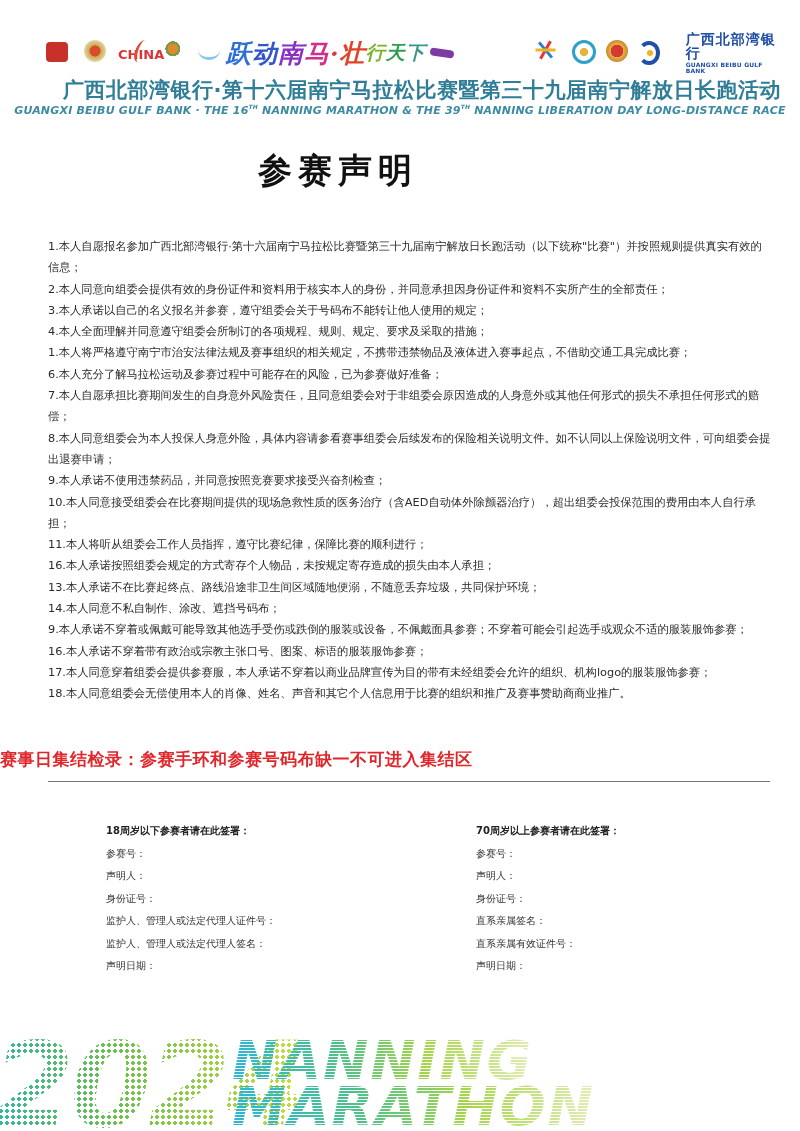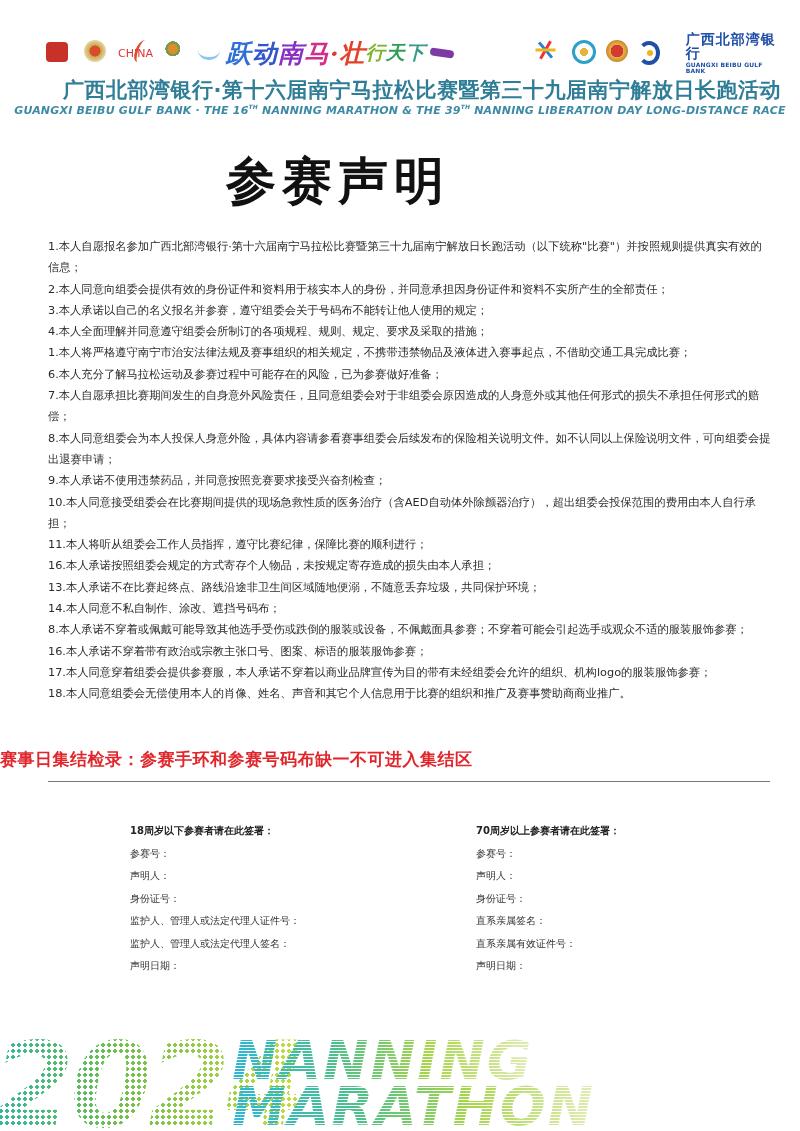--- a/index.html
+++ b/index.html
@@ -5,21 +5,21 @@
   html, body { margin: 0; padding: 0; background: #ffffff; }
   body { width: 800px; height: 1131px; position: relative; overflow: hidden;
          font-family: "DejaVu Sans", "Liberation Sans", sans-serif; color: #222; }
 
   
   .logo-row { position: absolute; top: 36px; left: 46px; width: 730px; height: 34px; }
   .logo { position: absolute; top: 4px; width: 22px; height: 22px; border-radius: 50%; }
   .logo.l1 { left: 0; background: #c8302a; border-radius: 4px; width: 22px; height: 20px; top: 6px; }
   .logo.l2 { left: 38px; background: radial-gradient(circle, #d94b2b 35%, #c9a64e 36%, #e6d6a6 70%); }
   .logo.l3 { left: 72px; width: 30px; border-radius: 2px; background: transparent; }
-  .logo.l3 span { position: absolute; font-size: 11px; color: #d33; font-weight: normal; top: 7px; left: 0; }
+  .logo.l3 span { position: absolute; font-size: 13px; color: #d33; font-weight: bold; top: 7px; left: 0; }
   .logo.l3 i { position: absolute; right: 0; top: 0; width: 10px; height: 22px; border-left: 3px solid #e14a2b; border-radius: 50% 0 0 50%; transform: skewX(-18deg); }
   .logo.l4 { left: 117px; width: 18px; background: radial-gradient(circle at 55% 40%, #e08a2f 30%, #7a9a4b 31%, #7a9a4b 45%, transparent 46%); }
 
   .slogan { position: absolute; left: 152px; top: 0; height: 34px; width: 320px; display: flex; align-items: center; }
   .slogan .wave { width: 22px; height: 10px; border-bottom: 3px solid #8cc9e8; border-radius: 0 0 10px 10px; margin-right: 6px; }
   .slogan span { font-family: "DejaVu Serif", serif; font-weight: bold; font-style: italic; font-size: 25px; letter-spacing: 1px; }
   .s1 { color: #2f6fd6; } .s2 { color: #3356c9; } .s3 { color: #8a2fc4; } .s4 { color: #d0308a; }
   .s5 { color: #d63b3b; } .s6 { color: #e3422a; } .s7 { color: #7cb42c; font-size: 19px !important; } .s8 { color: #2f9d52; font-size: 19px !important; } .s9 { color: #3a9a8a; font-size: 19px !important; }
   .slogan .tail { width: 24px; height: 8px; background: #7e3aa3; border-radius: 8px; margin-left: 4px; transform: rotate(8deg); }
 
@@ -38,33 +38,33 @@
 
   
   .event-cn { position: absolute; top: 76px; left: 0; width: 800px; text-align: center;
               font-size: 21px; color: #2f7d96; letter-spacing: 0.5px; font-weight: bold; padding-left: 22px; }
   .event-en { position: absolute; top: 103px; left: 0; width: 800px; text-align: center;
               font-size: 11px; color: #3d8aa4; font-style: italic; font-weight: bold; letter-spacing: 0.2px; }
   .event-en sup { font-size: 6px; }
 
   
   .doc-title { position: absolute; top: 148px; left: 0; width: 676px; text-align: center;
-               font-size: 50px; font-weight: bold; color: #111; letter-spacing: 6px; }
+               font-size: 34px; font-weight: bold; color: #111; letter-spacing: 6px; }
 
   
   .clauses { position: absolute; top: 236px; left: 48px; width: 724px; font-size: 11.3px; line-height: 21.3px; color: #2a2a2a; }
   .clause { margin: 0; }
 
   .notice { position: absolute; top: 748px; left: 0; width: 800px; text-align: left;
             color: #e0262b; font-size: 17px; font-weight: bold; letter-spacing: 0.5px; }
   .divider { position: absolute; top: 781px; left: 48px; width: 722px; height: 0; border-top: 1.5px solid #777; }
 
   
   .sig { position: absolute; top: 820px; width: 300px; font-size: 10px; color: #333; line-height: 22.5px; }
-  .sig.left { left: 106px; margin-left: 24px; } .sig.right { left: 476px; }
+  .sig.left { left: 106px; } .sig.right { left: 476px; }
   .sig .sig-head { font-weight: bold; color: #222; }
 
   
   .footer { position: absolute; top: 1030px; left: 0; width: 800px; height: 101px; overflow: hidden; }
   .year-fill { position: absolute; left: -8px; top: 0; font-size: 118px; font-weight: bold; font-style: italic; letter-spacing: -4px; line-height: 110px;
                background: linear-gradient(90deg, #2fb7a0 0%, #6cc04a 40%, #c8dc3a 100%);
                -webkit-background-clip: text; background-clip: text; color: transparent;
                -webkit-mask: radial-gradient(circle, #000 45%, transparent 50%) 0 0/6px 6px;
                mask: radial-gradient(circle, #000 45%, transparent 50%) 0 0/6px 6px; }
   .nm { position: absolute; left: 232px; font-weight: bold; font-style: italic; font-size: 54px; line-height: 50px; letter-spacing: 2px;
@@ -129,21 +129,21 @@
   <p class="clause">1.本人将严格遵守南宁市治安法律法规及赛事组织的相关规定，不携带违禁物品及液体进入赛事起点，不借助交通工具完成比赛；</p>
   <p class="clause">6.本人充分了解马拉松运动及参赛过程中可能存在的风险，已为参赛做好准备；</p>
   <p class="clause">7.本人自愿承担比赛期间发生的自身意外风险责任，且同意组委会对于非组委会原因造成的人身意外或其他任何形式的损失不承担任何形式的赔偿；</p>
   <p class="clause">8.本人同意组委会为本人投保人身意外险，具体内容请参看赛事组委会后续发布的保险相关说明文件。如不认同以上保险说明文件，可向组委会提出退赛申请；</p>
   <p class="clause">9.本人承诺不使用违禁药品，并同意按照竞赛要求接受兴奋剂检查；</p>
   <p class="clause">10.本人同意接受组委会在比赛期间提供的现场急救性质的医务治疗（含AED自动体外除颤器治疗），超出组委会投保范围的费用由本人自行承担；</p>
   <p class="clause">11.本人将听从组委会工作人员指挥，遵守比赛纪律，保障比赛的顺利进行；</p>
   <p class="clause">16.本人承诺按照组委会规定的方式寄存个人物品，未按规定寄存造成的损失由本人承担；</p>
   <p class="clause">13.本人承诺不在比赛起终点、路线沿途非卫生间区域随地便溺，不随意丢弃垃圾，共同保护环境；</p>
   <p class="clause">14.本人同意不私自制作、涂改、遮挡号码布；</p>
-  <p class="clause">8.本人承诺不穿着或佩戴可能导致其他选手受伤或跌倒的服装或设备，不佩戴面具参赛；不穿着可能会引起选手或观众不适的服装服饰参赛；</p>
+  <p class="clause">9.本人承诺不穿着或佩戴可能导致其他选手受伤或跌倒的服装或设备，不佩戴面具参赛；不穿着可能会引起选手或观众不适的服装服饰参赛；</p>
   <p class="clause">16.本人承诺不穿着带有政治或宗教主张口号、图案、标语的服装服饰参赛；</p>
   <p class="clause">17.本人同意穿着组委会提供参赛服，本人承诺不穿着以商业品牌宣传为目的带有未经组委会允许的组织、机构logo的服装服饰参赛；</p>
   <p class="clause">18.本人同意组委会无偿使用本人的肖像、姓名、声音和其它个人信息用于比赛的组织和推广及赛事赞助商商业推广。</p>
 </div>
 
 <div class="notice">赛事日集结检录：参赛手环和参赛号码布缺一不可进入集结区</div>
 <div class="divider"></div>
 
 <div class="sig left">
   <div class="sig-head">18周岁以下参赛者请在此签署：</div>

